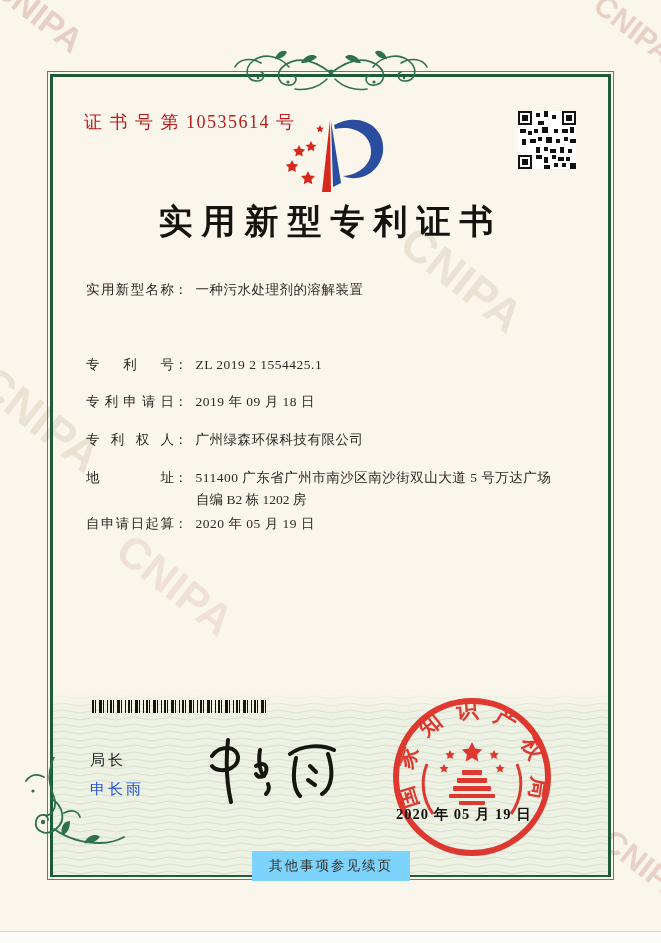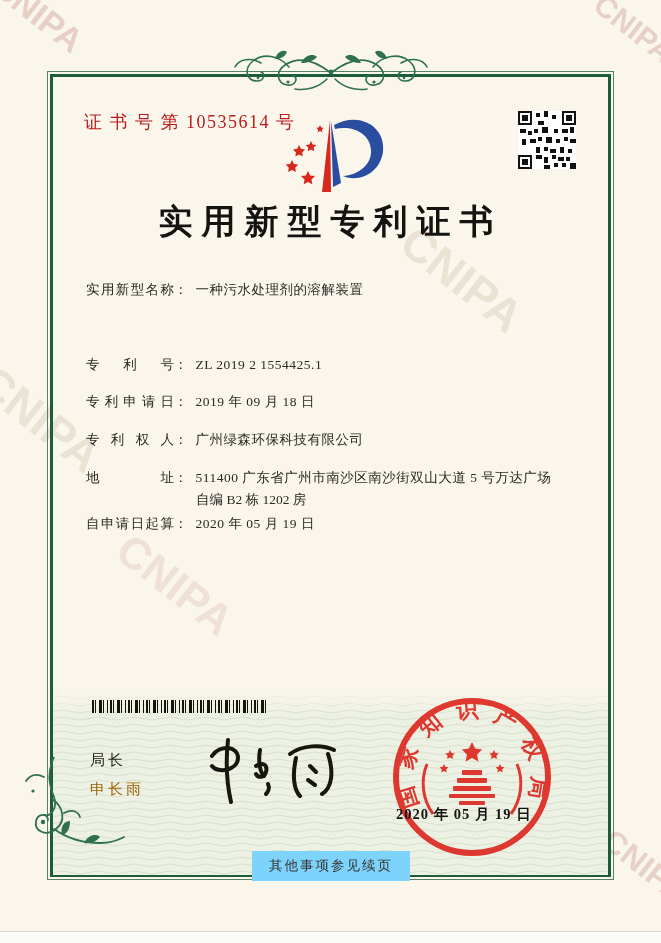--- a/index.html
+++ b/index.html
@@ -36,21 +36,21 @@
   .r1 { top:281px; } .r2 { top:318px; } .r3 { top:356px; } .r4 { top:393px; } .r5 { top:431px; }
   .r6 { top:469px; } .r6b { top:491px; left:196px; } .r7 { top:515px; } .r7b { position:absolute; left:340px; top:515px; font-size:13.5px; white-space:nowrap; color:#2a2a26; }
 
   .paras { position:absolute; left:66px; top:545px; width:528px; font-size:13.8px; line-height:25.5px; color:#222; text-align:justify; letter-spacing:.4px; }
   .paras p { text-indent:2em; }
 
   .barcode { position:absolute; left:92px; top:700px; width:174px; height:13px;
     background:repeating-linear-gradient(90deg,#14140f 0 2px,transparent 2px 3px,#14140f 3px 4px,transparent 4px 7px,#14140f 7px 10px,transparent 10px 11px,#14140f 11px 12px,transparent 12px 15px,#14140f 15px 16px,transparent 16px 18px); }
 
   .director-title { position:absolute; left:90px; top:751px; font-family:"Liberation Sans","DejaVu Sans",sans-serif; font-size:15px; letter-spacing:3px; color:#20201c; }
-  .director-name  { position:absolute; left:90px; top:780px; font-family:"Liberation Sans","DejaVu Sans",sans-serif; font-size:15px; letter-spacing:3px; color:#a16207; }
+  .director-name  { position:absolute; left:90px; top:780px; font-family:"Liberation Sans","DejaVu Sans",sans-serif; font-size:15px; letter-spacing:3px; color:#1d4ed8; }
   .signature { position:absolute; left:198px; top:732px; }
 
   .seal { position:absolute; left:389px; top:694px; }
   .seal-date { position:absolute; left:396px; top:805px; font-size:14.5px; font-weight:bold; letter-spacing:1px; color:#141412; white-space:nowrap; }
 
   .page-info { position:absolute; left:0; top:851px; width:661px; text-align:center; font-size:12.5px; letter-spacing:2px; color:#2c2c28; }
   .note-box { position:absolute; left:252px; top:851px; width:158px; height:30px; background:#7dd3fc; display:flex; align-items:center; justify-content:center; }
   .note-box span { font-size:13.5px; letter-spacing:2px; color:#33332e; }
 
   .flourish-top { position:absolute; left:231px; top:45px; }

